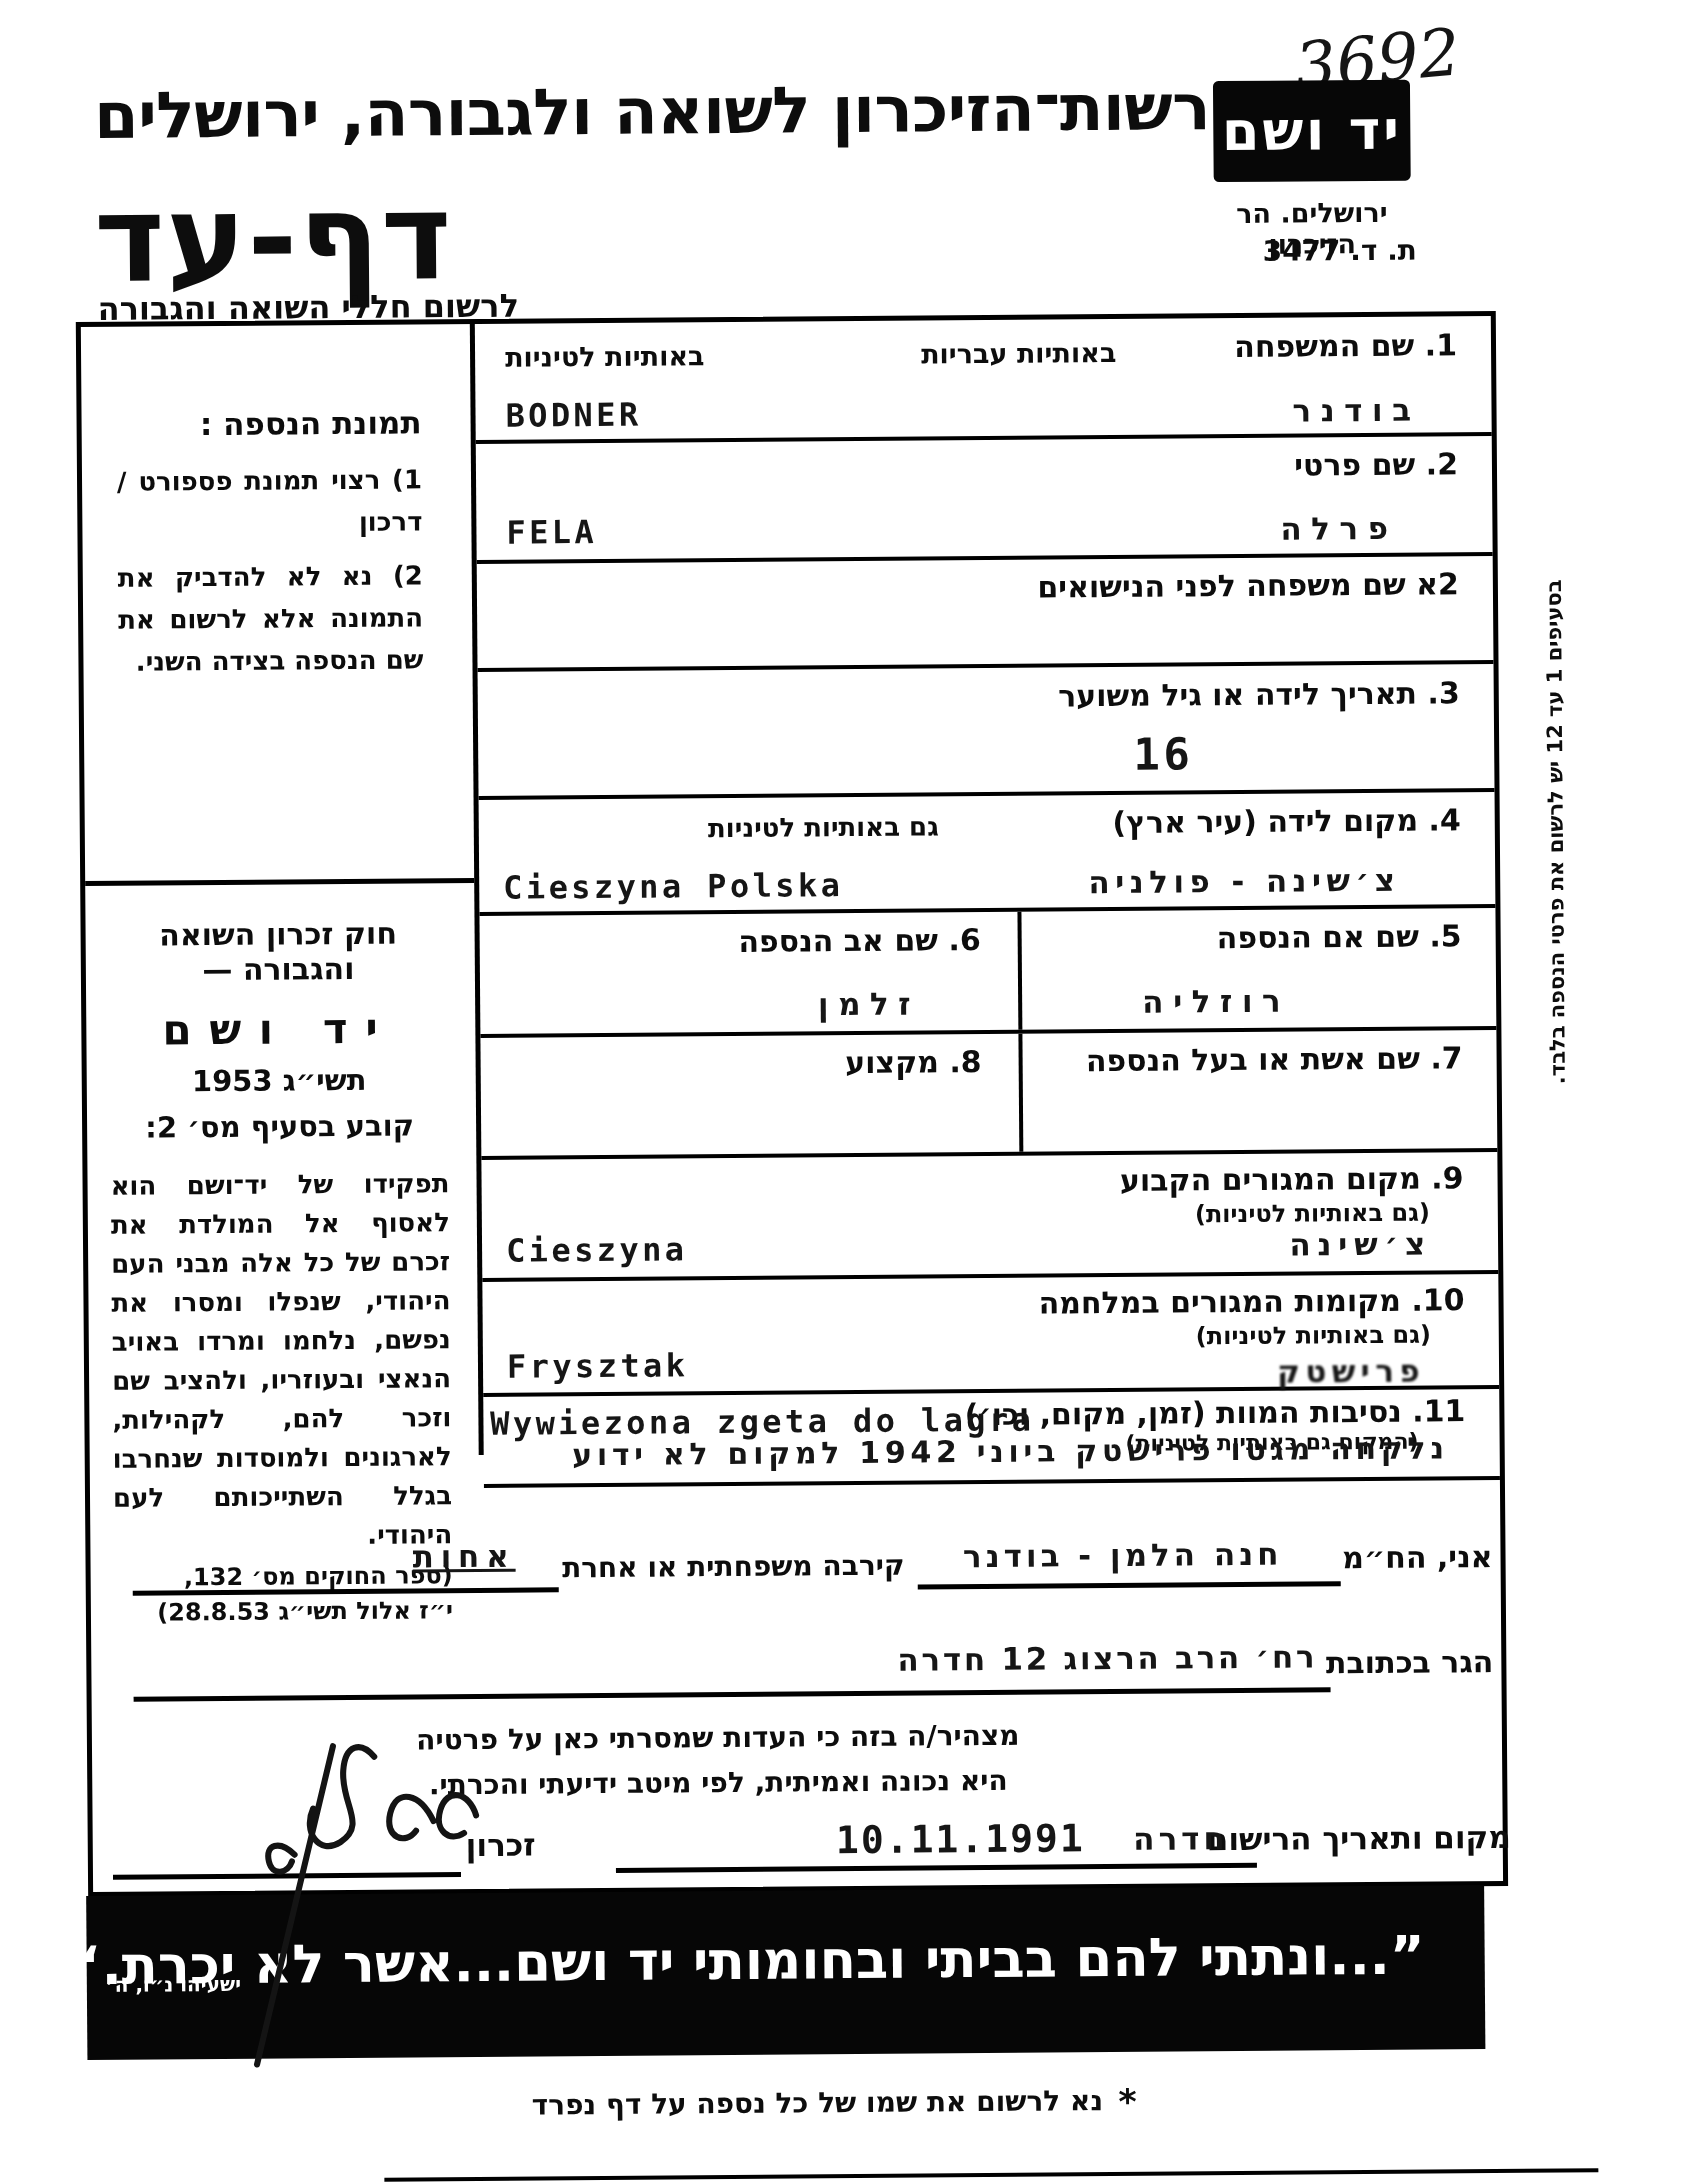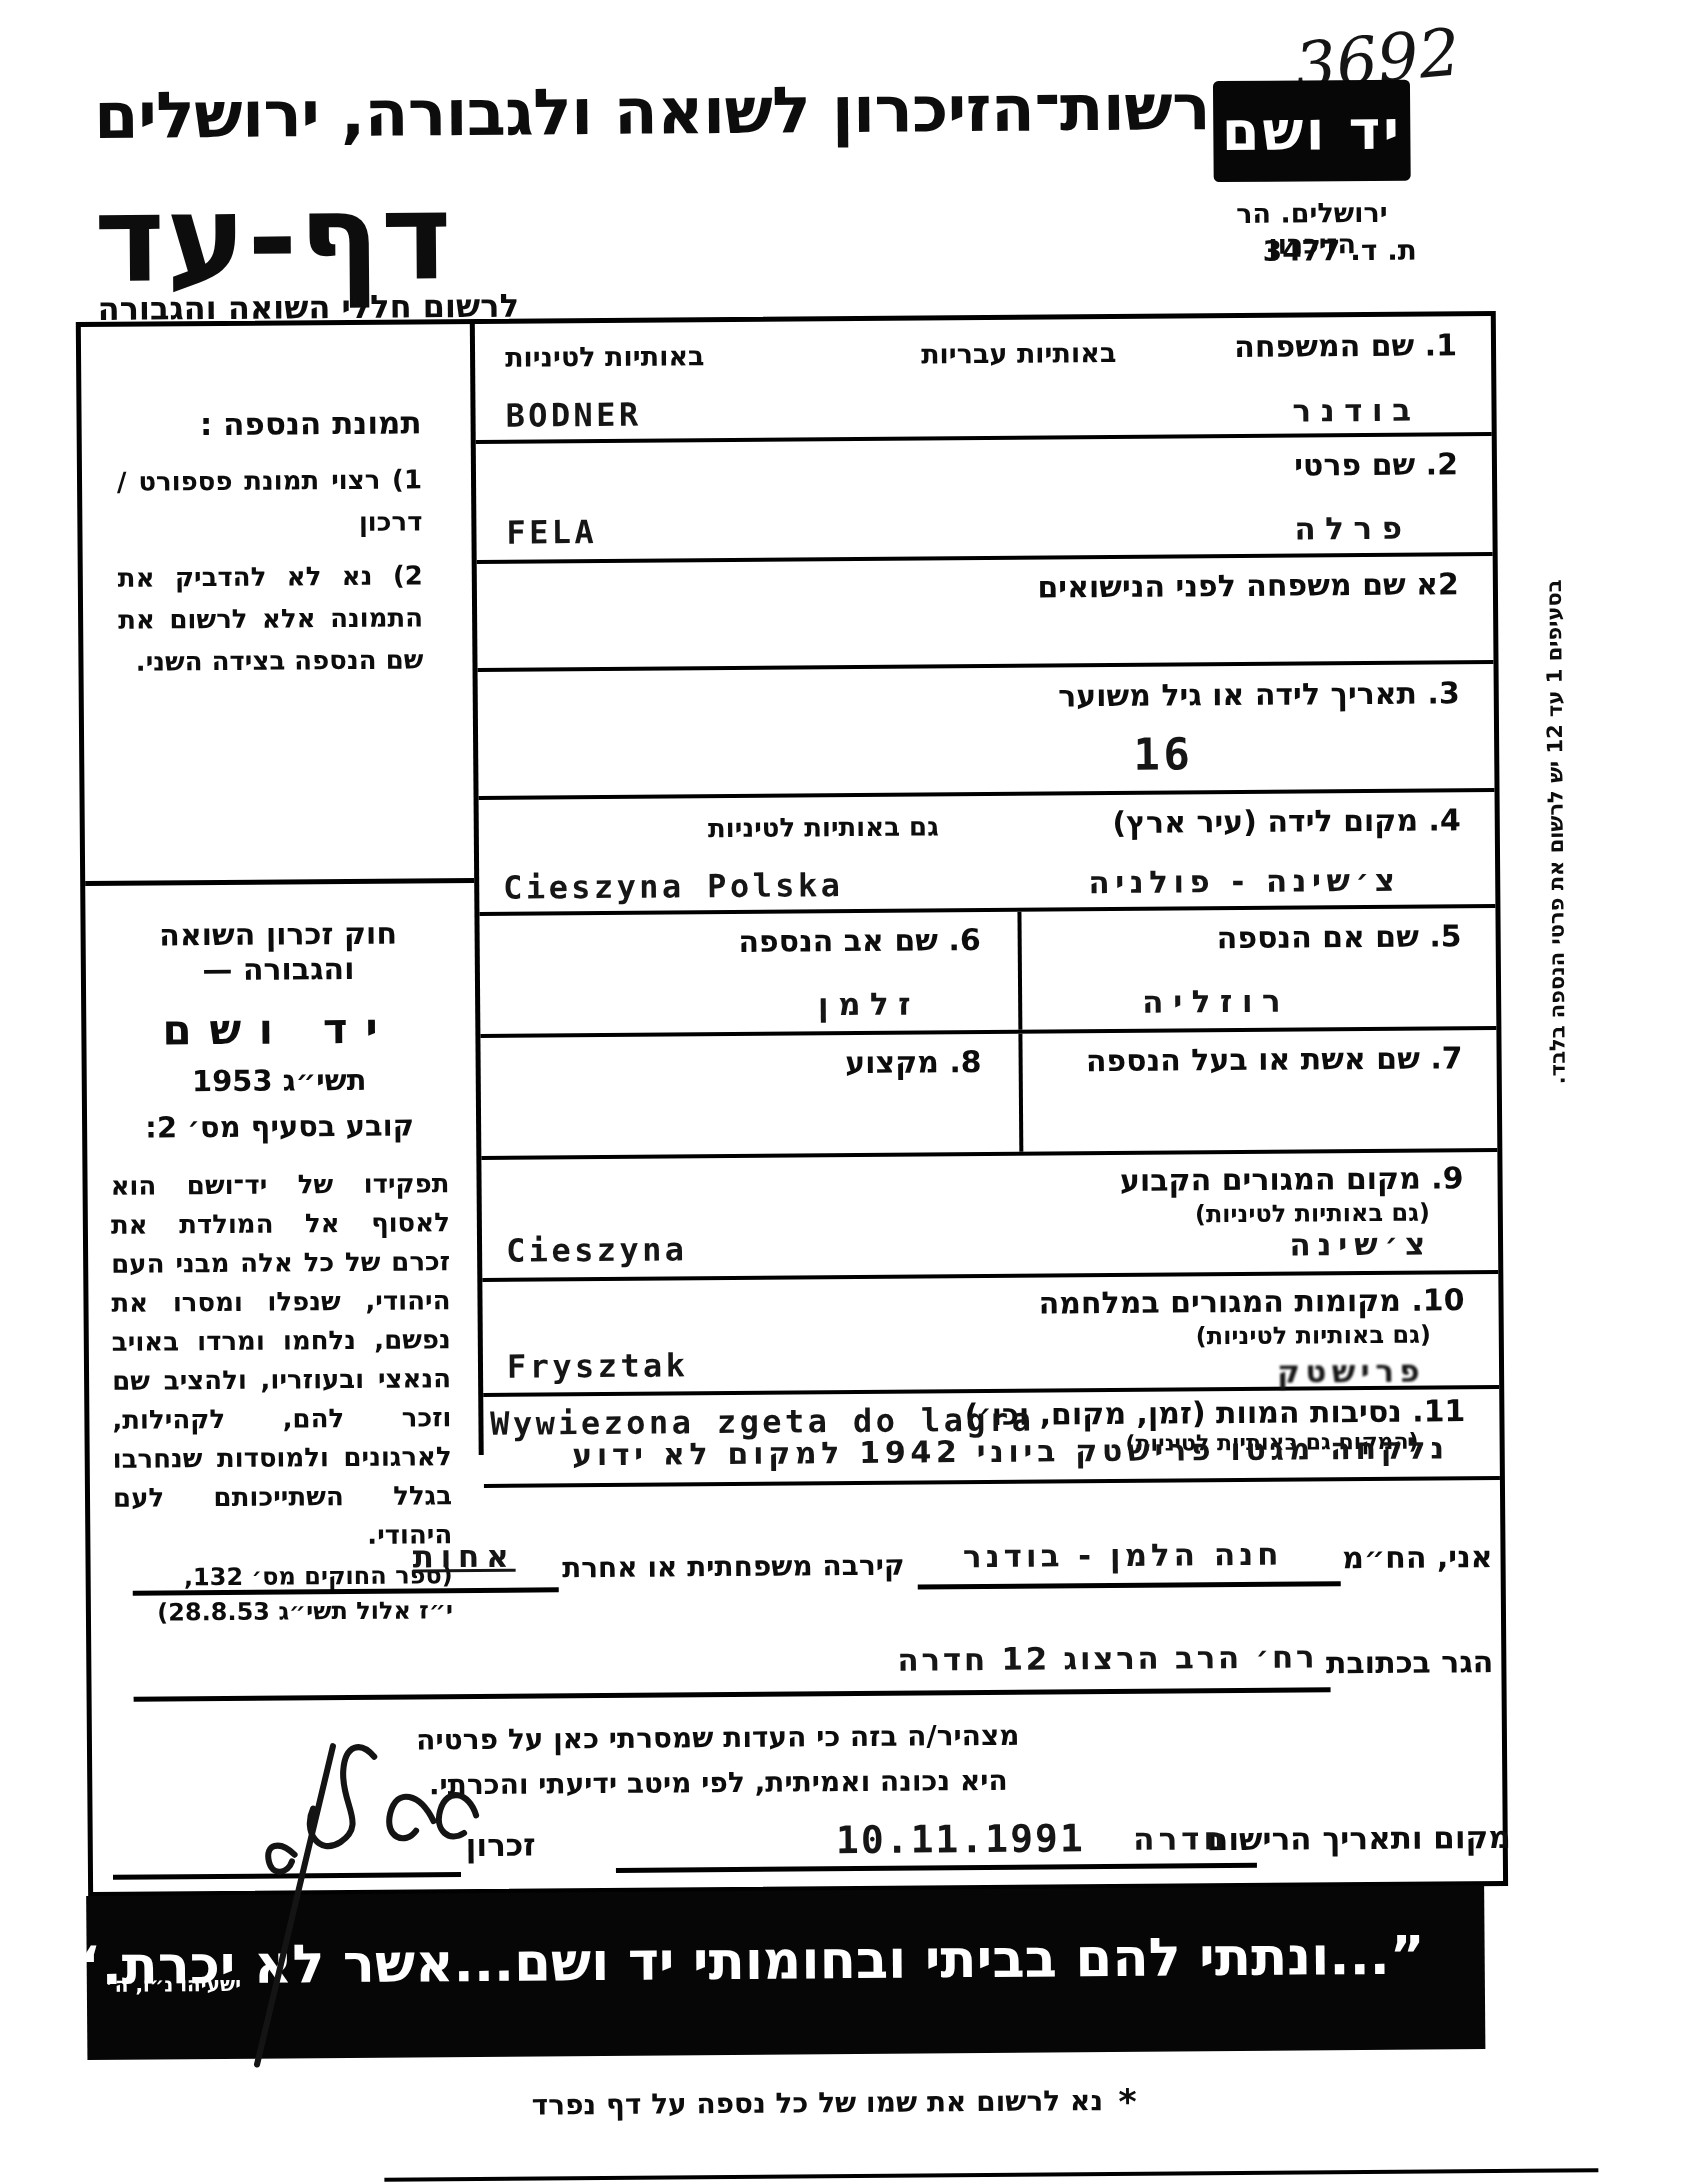--- a/index.html
+++ b/index.html
@@ -49,21 +49,21 @@
   .subcap{position:absolute;font-size:24px;font-weight:700;white-space:nowrap;}
   .tval-he{position:absolute;font-size:31px;font-weight:600;letter-spacing:9.5px;white-space:nowrap;color:#161616;}
   .tval-lat{position:absolute;direction:ltr;font-family:"DejaVu Sans Mono",monospace;font-size:32px;font-weight:600;letter-spacing:3.4px;white-space:nowrap;color:#161616;}
   .cell-right{position:absolute;left:538px;right:0;top:0;bottom:0;border-left:4.7px solid #000;}
   .cell-left{position:absolute;left:0;width:538px;top:0;bottom:0;}
   .smudge{filter:blur(1.1px);}
 
   
   .l1{right:34px;top:10.8px;}   .cap-he{left:446px;top:17.6px;} .cap-lat{left:30px;top:17.6px;}
   .v1he{right:71px;bottom:5.4px;} .v1lat{left:30px;bottom:5.4px;}
-  .l2{right:34px;top:9.5px;}   .v2he{right:81px;bottom:6.8px;} .v2lat{left:30px;bottom:8px;}
+  .l2{right:34px;top:9.5px;}   .v2he{right:95px;bottom:6.8px;} .v2lat{left:30px;bottom:8px;}
   .l2a{right:34px;top:9.5px;}
   .l3{right:34px;top:10.8px;}   .v3{right:301px;bottom:10.8px;font-size:44px;}
   .l4{right:34px;top:9.5px;}   .sub4{right:556px;top:15px;font-size:26px;}
   .v4he{right:95px;bottom:6.8px;letter-spacing:5.4px;} .v4lat{left:24px;bottom:5.4px;}
   .l5{right:34px;top:9.5px;}   .v5{right:206px;bottom:9.5px;}
   .l6{right:37px;top:9.5px;}   .v6{right:98px;bottom:9.5px;}
   .l7{right:34px;top:9.5px;}   .l8{right:37px;top:9.5px;}
   .l9{right:34px;top:8px;}   .sub9{right:68px;top:46px;}
   .v9he{right:66px;bottom:9.5px;letter-spacing:6.8px;} .v9lat{left:24px;bottom:8px;}
   .l10{right:34px;top:8px;}  .sub10{right:68px;top:46px;}

